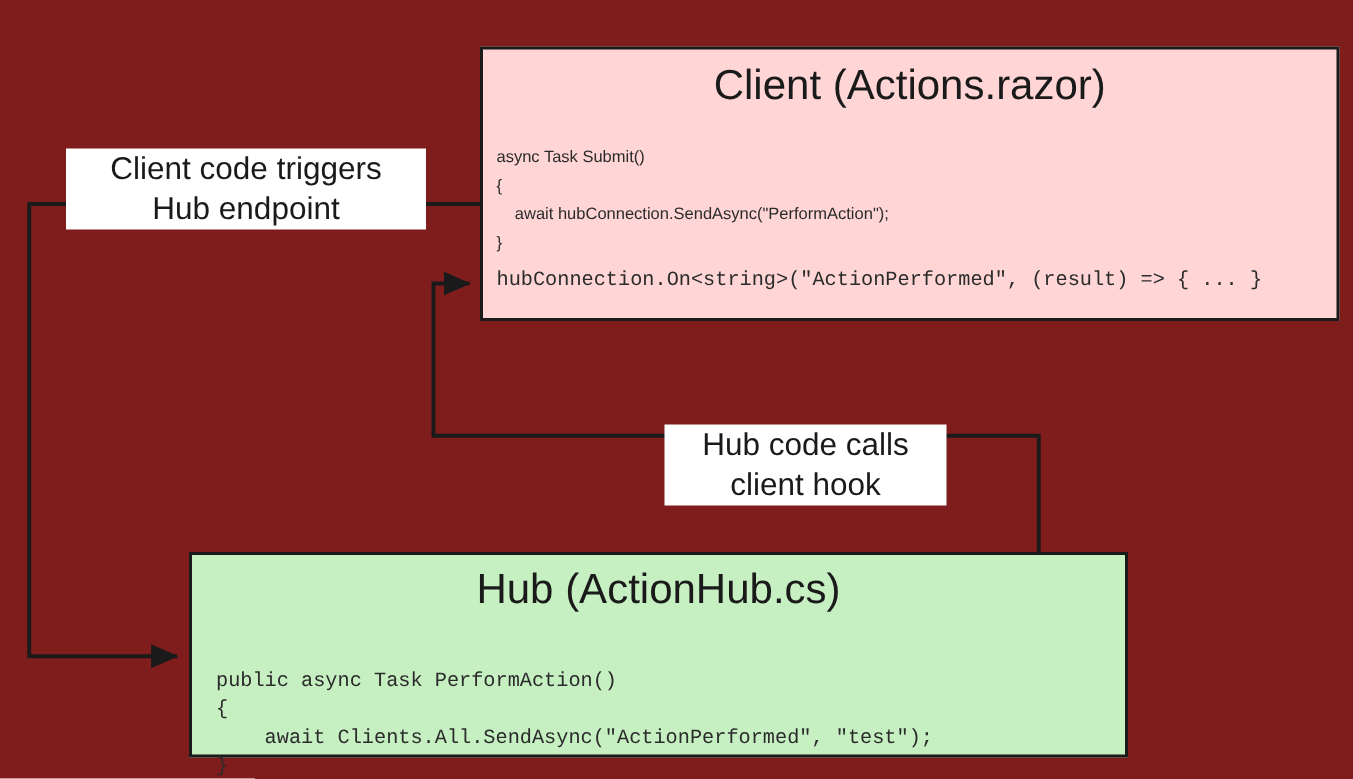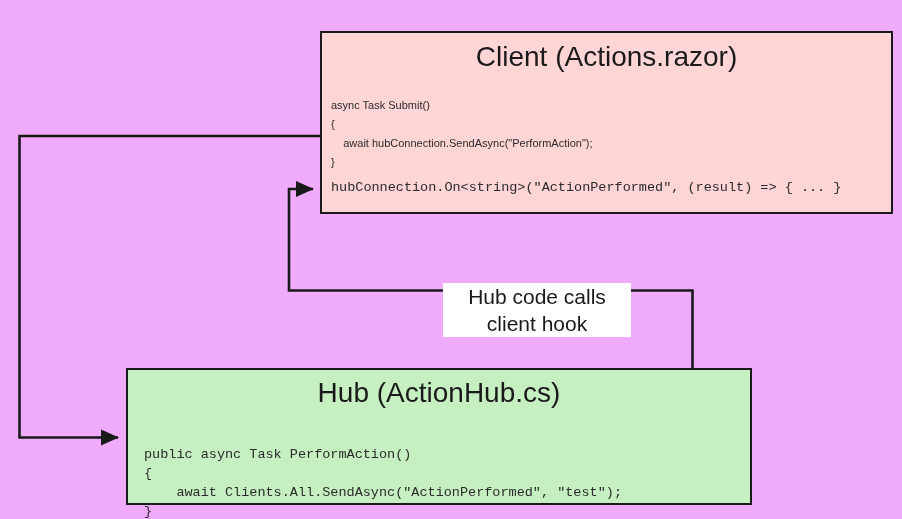--- a/index.html
+++ b/index.html
@@ -7,21 +7,21 @@
     padding: 0;
     background: #ffffff;
   }
   body {
     font-family: "Liberation Sans", sans-serif;
   }
   #canvas {
     position: relative;
     width: 902px;
     height: 519px;
-    background: #f0abfc;
+    background: #7f1d1d;
     overflow: hidden;
   }
   #wires {
     position: absolute;
     left: 0;
     top: 0;
     width: 902px;
     height: 519px;
     pointer-events: none;
   }
@@ -143,17 +143,19 @@
   </div>
 
   <div class="node node-hub">
     <div class="node-title">Hub (ActionHub.cs)</div>
     <pre class="code code-mono hub-body">public async Task PerformAction()
 {
     await Clients.All.SendAsync("ActionPerformed", "test");
 }</pre>
   </div>
 
+  <div class="edge-label label-trigger">Client code triggers
+Hub endpoint</div>
 
   <div class="edge-label label-hook">Hub code calls
 client hook</div>
 
 </div>
 
 </body></html>

